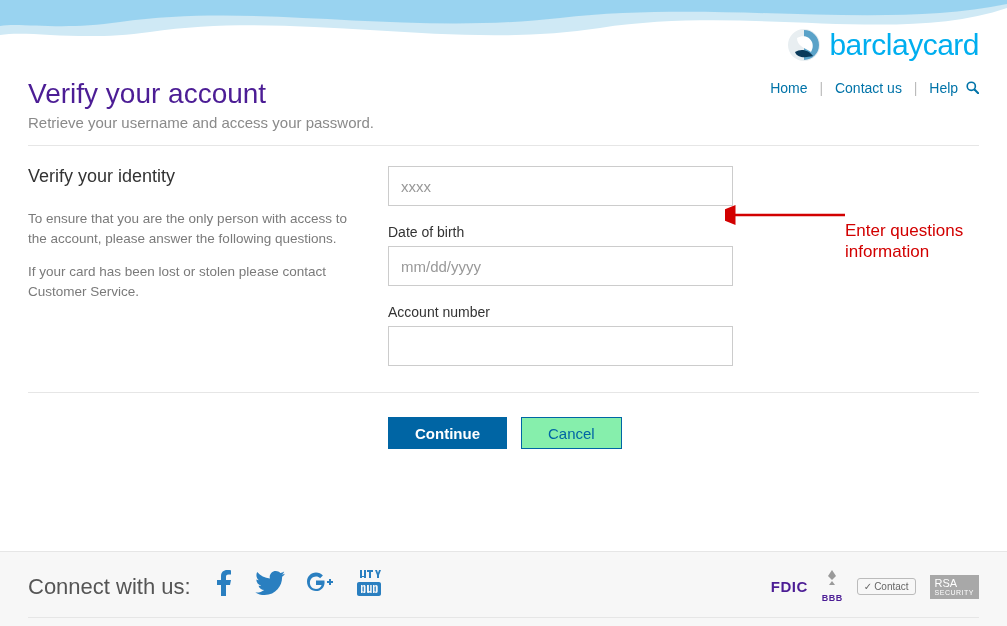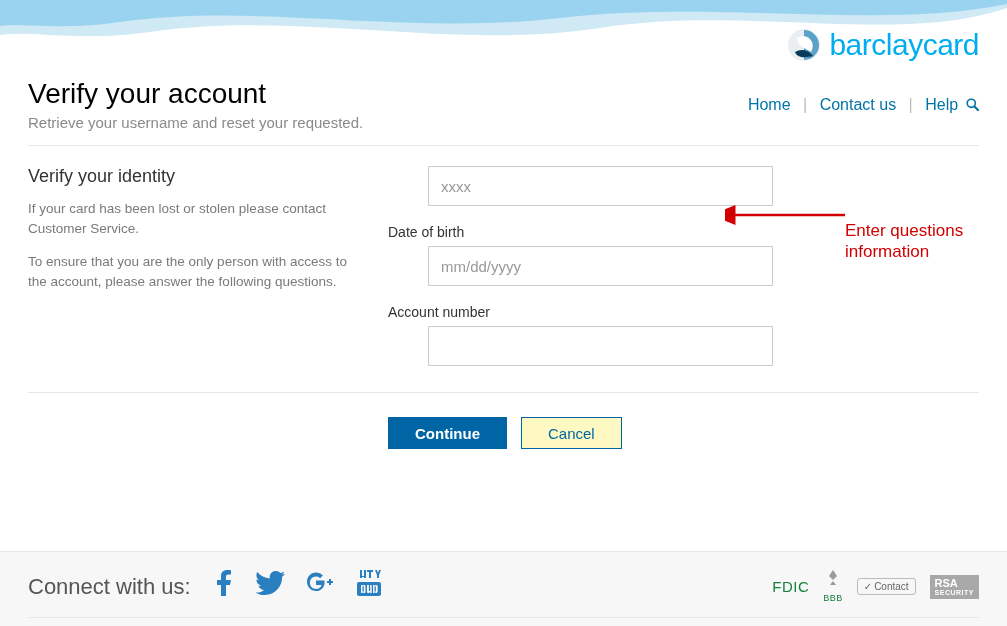--- a/index.html
+++ b/index.html
@@ -26,81 +26,80 @@
     gap: 8px;
   }
   .brand-name {
     font-size: 30px;
     font-weight: 400;
     color: #00aeef;
     letter-spacing: -0.5px;
   }
   .navlinks {
     position: absolute;
-    top: 96px;
+    top: 80px;
     right: 28px;
-    font-size: 16px;
+    font-size: 14px;
     color: #888;
     margin-left: 48px;
   }
   .navlinks a { color: #0073a8; text-decoration: none; cursor: pointer; }
   .navlinks .sep { margin: 0 8px; color: #bbb; }
   .navlinks .search-icon { font-size: 14px; margin-left: 4px; }
 
   .page {
     position: absolute;
     top: 78px;
     left: 28px;
     right: 28px;
   }
   .page-title {
     font-size: 28px;
     font-weight: 400;
-    color: #000000;
+    color: #4c1d95;
     margin-bottom: 4px;
   }
   .page-sub {
     font-size: 15px;
     color: #8a8a8a;
     margin-bottom: 14px;
   }
   .hr { border: none; border-top: 1px solid #e6e6e6; margin: 0; }
 
   .content { display: flex; margin-top: 20px; gap: 30px; }
   .leftcol { width: 330px; }
-  .leftcol h3 { font-size: 18px; font-weight: 400; color: #333; margin-bottom: 12px; }
+  .leftcol h3 { font-size: 18px; font-weight: 400; color: #333; margin-bottom: 22px; }
   .leftcol p { font-size: 13.5px; color: #7a7a7a; line-height: 1.45; margin-bottom: 14px; }
 
   .form { flex: 1; max-width: 345px; }
   .field { margin-bottom: 18px; }
   .field label { display: block; font-size: 14px; color: #333; margin-bottom: 6px; }
   .field input {
     width: 100%;
     height: 40px;
     border: 1px solid #ccc;
     padding: 0 12px;
     font-size: 15px;
     color: #701a75;
     background: #fff;
-    margin-left: 40px;
   }
   .field input::placeholder { color: #999; }
 
   .hr2 { border: none; border-top: 1px solid #e6e6e6; margin-top: 8px; }
 
   .buttons { margin-top: 24px; display: flex; gap: 14px; margin-left: 360px; }
   .btn {
     height: 32px;
     padding: 0 26px;
     font-size: 15px;
     border: 1px solid #0065a4;
     cursor: pointer;
   }
   .btn-primary { background: #0065a4; color: #fff; font-weight: bold; }
-  .btn-secondary { background: #fef9c3; color: #0065a4; }
+  .btn-secondary { background: #86efac; color: #0065a4; }
 
   .annotation {
     position: absolute;
     top: 220px;
     left: 845px;
     color: #d20000;
     font-family: Arial, sans-serif;
     font-size: 17px;
     line-height: 1.25;
     width: 150px;
@@ -123,24 +122,24 @@
     display: flex;
     align-items: center;
     justify-content: space-between;
     border-bottom: 1px solid #e6e6e6;
     padding-bottom: 14px;
   }
   .connect { display: flex; align-items: center; gap: 22px; }
   .connect-label { font-size: 22px; color: #555; }
   .social { color: #2a7fc0; font-size: 26px; cursor: pointer; }
   .badges { display: flex; align-items: center; gap: 14px; }
-  .badge { color: #15803d; font-weight: normal; font-size: 15px; letter-spacing: 0.5px; }
+  .badge { color: #4c1d95; font-weight: bold; font-size: 15px; letter-spacing: 0.5px; }
   .badge.small { font-size: 9px; line-height: 1; text-align: center; }
   .norton { border: 1px solid #bbb; border-radius: 3px; padding: 2px 6px; font-size: 10px; color: #666; display:flex; align-items:center; gap:2px;}
-  .rsa { background:#a8a8a8; color:#fff; padding:3px 5px; font-size:11px; font-weight:bold; display:flex; flex-direction:column; line-height:1;justify-content:center;}
+  .rsa { background:#a8a8a8; color:#fff; padding:3px 5px; font-size:11px; font-weight:normal; display:flex; flex-direction:column; line-height:1;justify-content:center;}
   .rsa span:last-child{ font-size:7px; letter-spacing:0.5px;}
 </style>
 </head>
 <body>
 
 <svg class="topwave" viewBox="0 0 1007 60" preserveAspectRatio="none">
   <path d="M0,0 L1007,0 L1007,8 C900,45 750,5 600,28 C450,51 300,10 150,32 C80,42 30,30 0,35 Z" fill="#cfe9f5"></path>
   <path d="M0,0 L1007,0 L1007,4 C880,30 720,0 560,18 C400,36 260,2 120,22 C60,31 20,22 0,26 Z" fill="#8fcfee" opacity="0.85"></path>
 </svg>
 
@@ -162,28 +161,28 @@
   <a><span>Help</span><span class="search-icon">
     <svg width="13" height="13" viewBox="0 0 16 16" style="vertical-align:-1px">
           <circle cx="6.5" cy="6.5" r="5" fill="none" stroke="#0073a8" stroke-width="2"></circle>
           <line x1="10.5" y1="10.5" x2="15" y2="15" stroke="#0073a8" stroke-width="2.5" stroke-linecap="round"></line>
         </svg>
   </span></a>
 </div>
 
 <div class="page">
   <h1 class="page-title">Verify your account</h1>
-  <div class="page-sub">Retrieve your username and reset your requested.</div>
+  <div class="page-sub">Retrieve your username and access your password.</div>
   <hr class="hr">
 
   <div class="content">
     <div class="leftcol">
       <h3>Verify your identity</h3>
+      <p>To ensure that you are the only person with access to the account, please answer the following questions.</p>
       <p>If your card has been lost or stolen please contact Customer Service.</p>
-      <p>To ensure that you are the only person with access to the account, please answer the following questions.</p>
     </div>
 
     <div class="form">
       <div class="field">
         <input type="text" placeholder="xxxx" style="">
       </div>
       <div class="field">
         <label>Date of birth</label>
         <input type="text" placeholder="mm/dd/yyyy" style="">
       </div>

